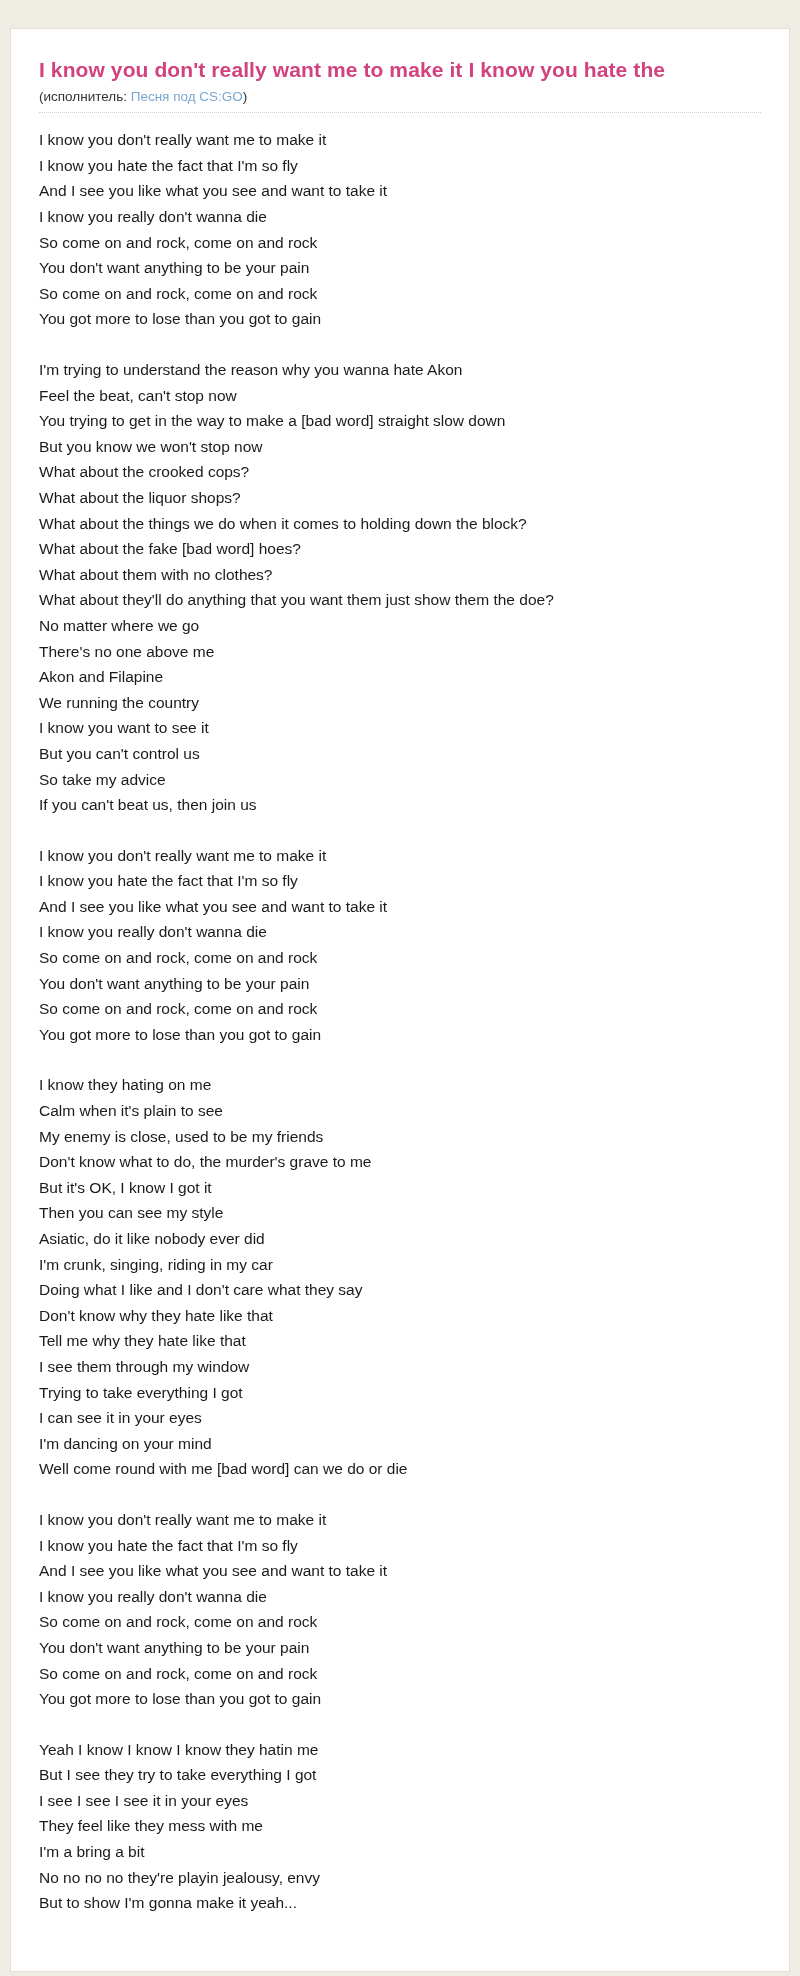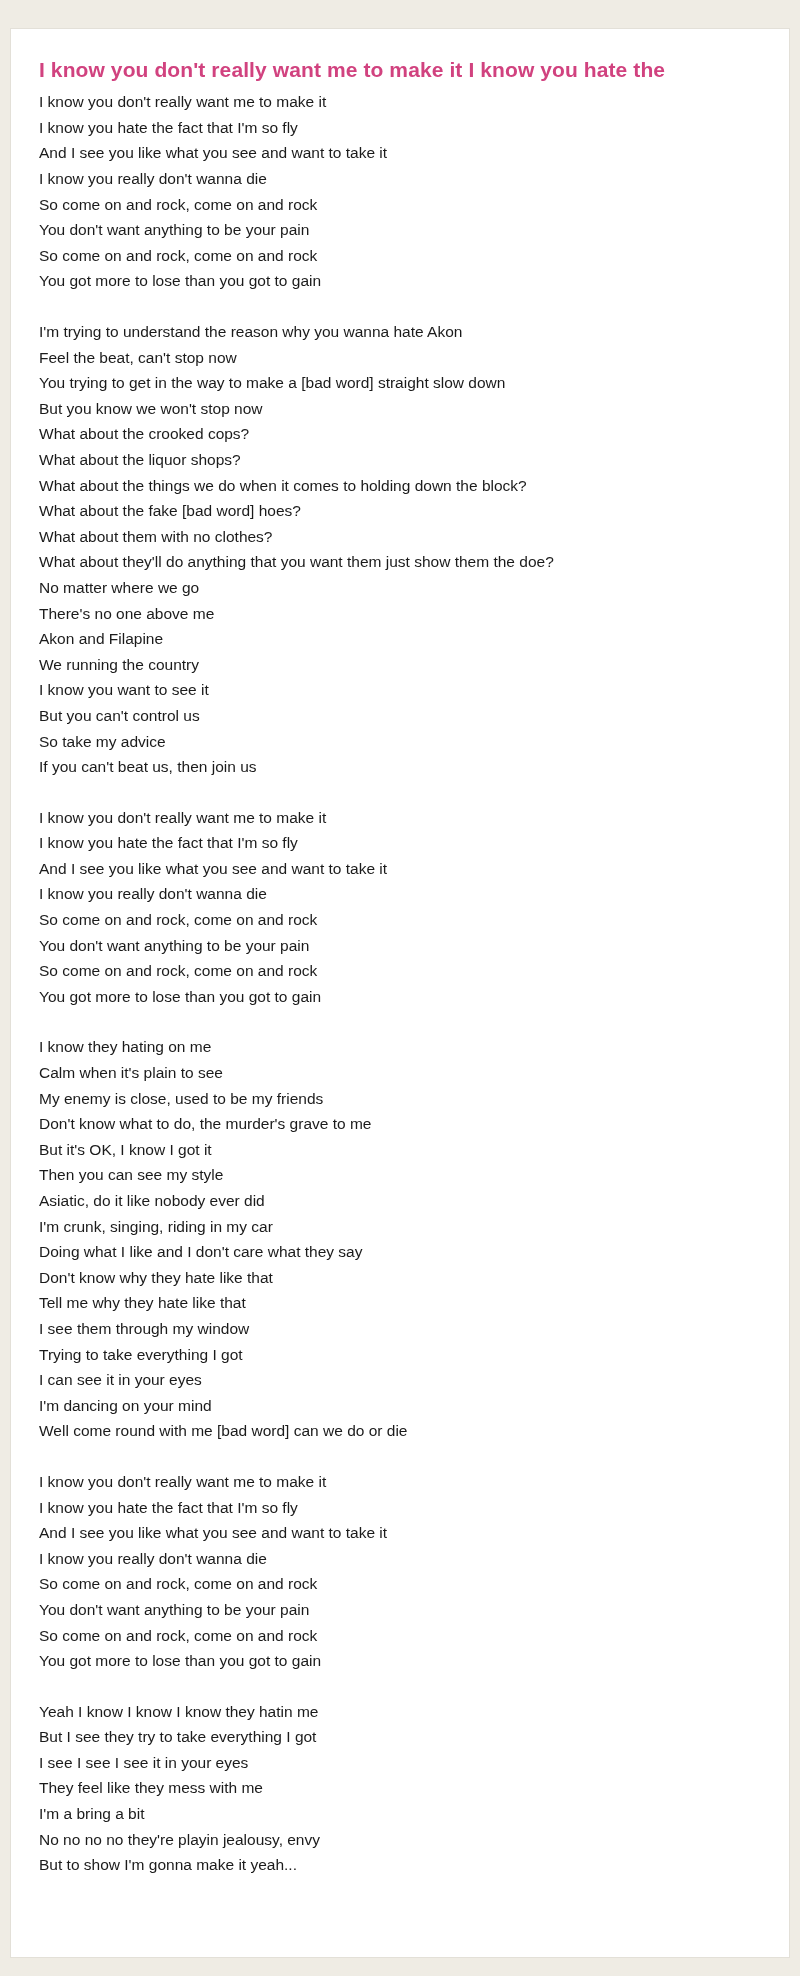--- a/index.html
+++ b/index.html
@@ -59,17 +59,21 @@
   }
 </style>
 </head>
 <body>
 
 <div class="page-wrap">
   <div class="card">
 
     <h1 class="song-title">I know you don't really want me to make it I know you hate the</h1>
 
+    <div class="artist-line">
+      <span>(исполнитель:</span>
+      <a class="artist-link" href="#">Песня под CS:GO</a><span>)</span>
+    </div>
 
     <div class="lyrics"><div class="verse"><div class="line">I know you don't really want me to make it</div><div class="line">I know you hate the fact that I'm so fly</div><div class="line">And I see you like what you see and want to take it</div><div class="line">I know you really don't wanna die</div><div class="line">So come on and rock, come on and rock</div><div class="line">You don't want anything to be your pain</div><div class="line">So come on and rock, come on and rock</div><div class="line">You got more to lose than you got to gain</div></div><div class="verse"><div class="line">I'm trying to understand the reason why you wanna hate Akon</div><div class="line">Feel the beat, can't stop now</div><div class="line">You trying to get in the way to make a [bad word] straight slow down</div><div class="line">But you know we won't stop now</div><div class="line">What about the crooked cops?</div><div class="line">What about the liquor shops?</div><div class="line">What about the things we do when it comes to holding down the block?</div><div class="line">What about the fake [bad word] hoes?</div><div class="line">What about them with no clothes?</div><div class="line">What about they'll do anything that you want them just show them the doe?</div><div class="line">No matter where we go</div><div class="line">There's no one above me</div><div class="line">Akon and Filapine</div><div class="line">We running the country</div><div class="line">I know you want to see it</div><div class="line">But you can't control us</div><div class="line">So take my advice</div><div class="line">If you can't beat us, then join us</div></div><div class="verse"><div class="line">I know you don't really want me to make it</div><div class="line">I know you hate the fact that I'm so fly</div><div class="line">And I see you like what you see and want to take it</div><div class="line">I know you really don't wanna die</div><div class="line">So come on and rock, come on and rock</div><div class="line">You don't want anything to be your pain</div><div class="line">So come on and rock, come on and rock</div><div class="line">You got more to lose than you got to gain</div></div><div class="verse"><div class="line">I know they hating on me</div><div class="line">Calm when it's plain to see</div><div class="line">My enemy is close, used to be my friends</div><div class="line">Don't know what to do, the murder's grave to me</div><div class="line">But it's OK, I know I got it</div><div class="line">Then you can see my style</div><div class="line">Asiatic, do it like nobody ever did</div><div class="line">I'm crunk, singing, riding in my car</div><div class="line">Doing what I like and I don't care what they say</div><div class="line">Don't know why they hate like that</div><div class="line">Tell me why they hate like that</div><div class="line">I see them through my window</div><div class="line">Trying to take everything I got</div><div class="line">I can see it in your eyes</div><div class="line">I'm dancing on your mind</div><div class="line">Well come round with me [bad word] can we do or die</div></div><div class="verse"><div class="line">I know you don't really want me to make it</div><div class="line">I know you hate the fact that I'm so fly</div><div class="line">And I see you like what you see and want to take it</div><div class="line">I know you really don't wanna die</div><div class="line">So come on and rock, come on and rock</div><div class="line">You don't want anything to be your pain</div><div class="line">So come on and rock, come on and rock</div><div class="line">You got more to lose than you got to gain</div></div><div class="verse"><div class="line">Yeah I know I know I know they hatin me</div><div class="line">But I see they try to take everything I got</div><div class="line">I see I see I see it in your eyes</div><div class="line">They feel like they mess with me</div><div class="line">I'm a bring a bit</div><div class="line">No no no no they're playin jealousy, envy</div><div class="line">But to show I'm gonna make it yeah...</div></div></div>
 
   </div>
 </div>
 
 </body></html>

